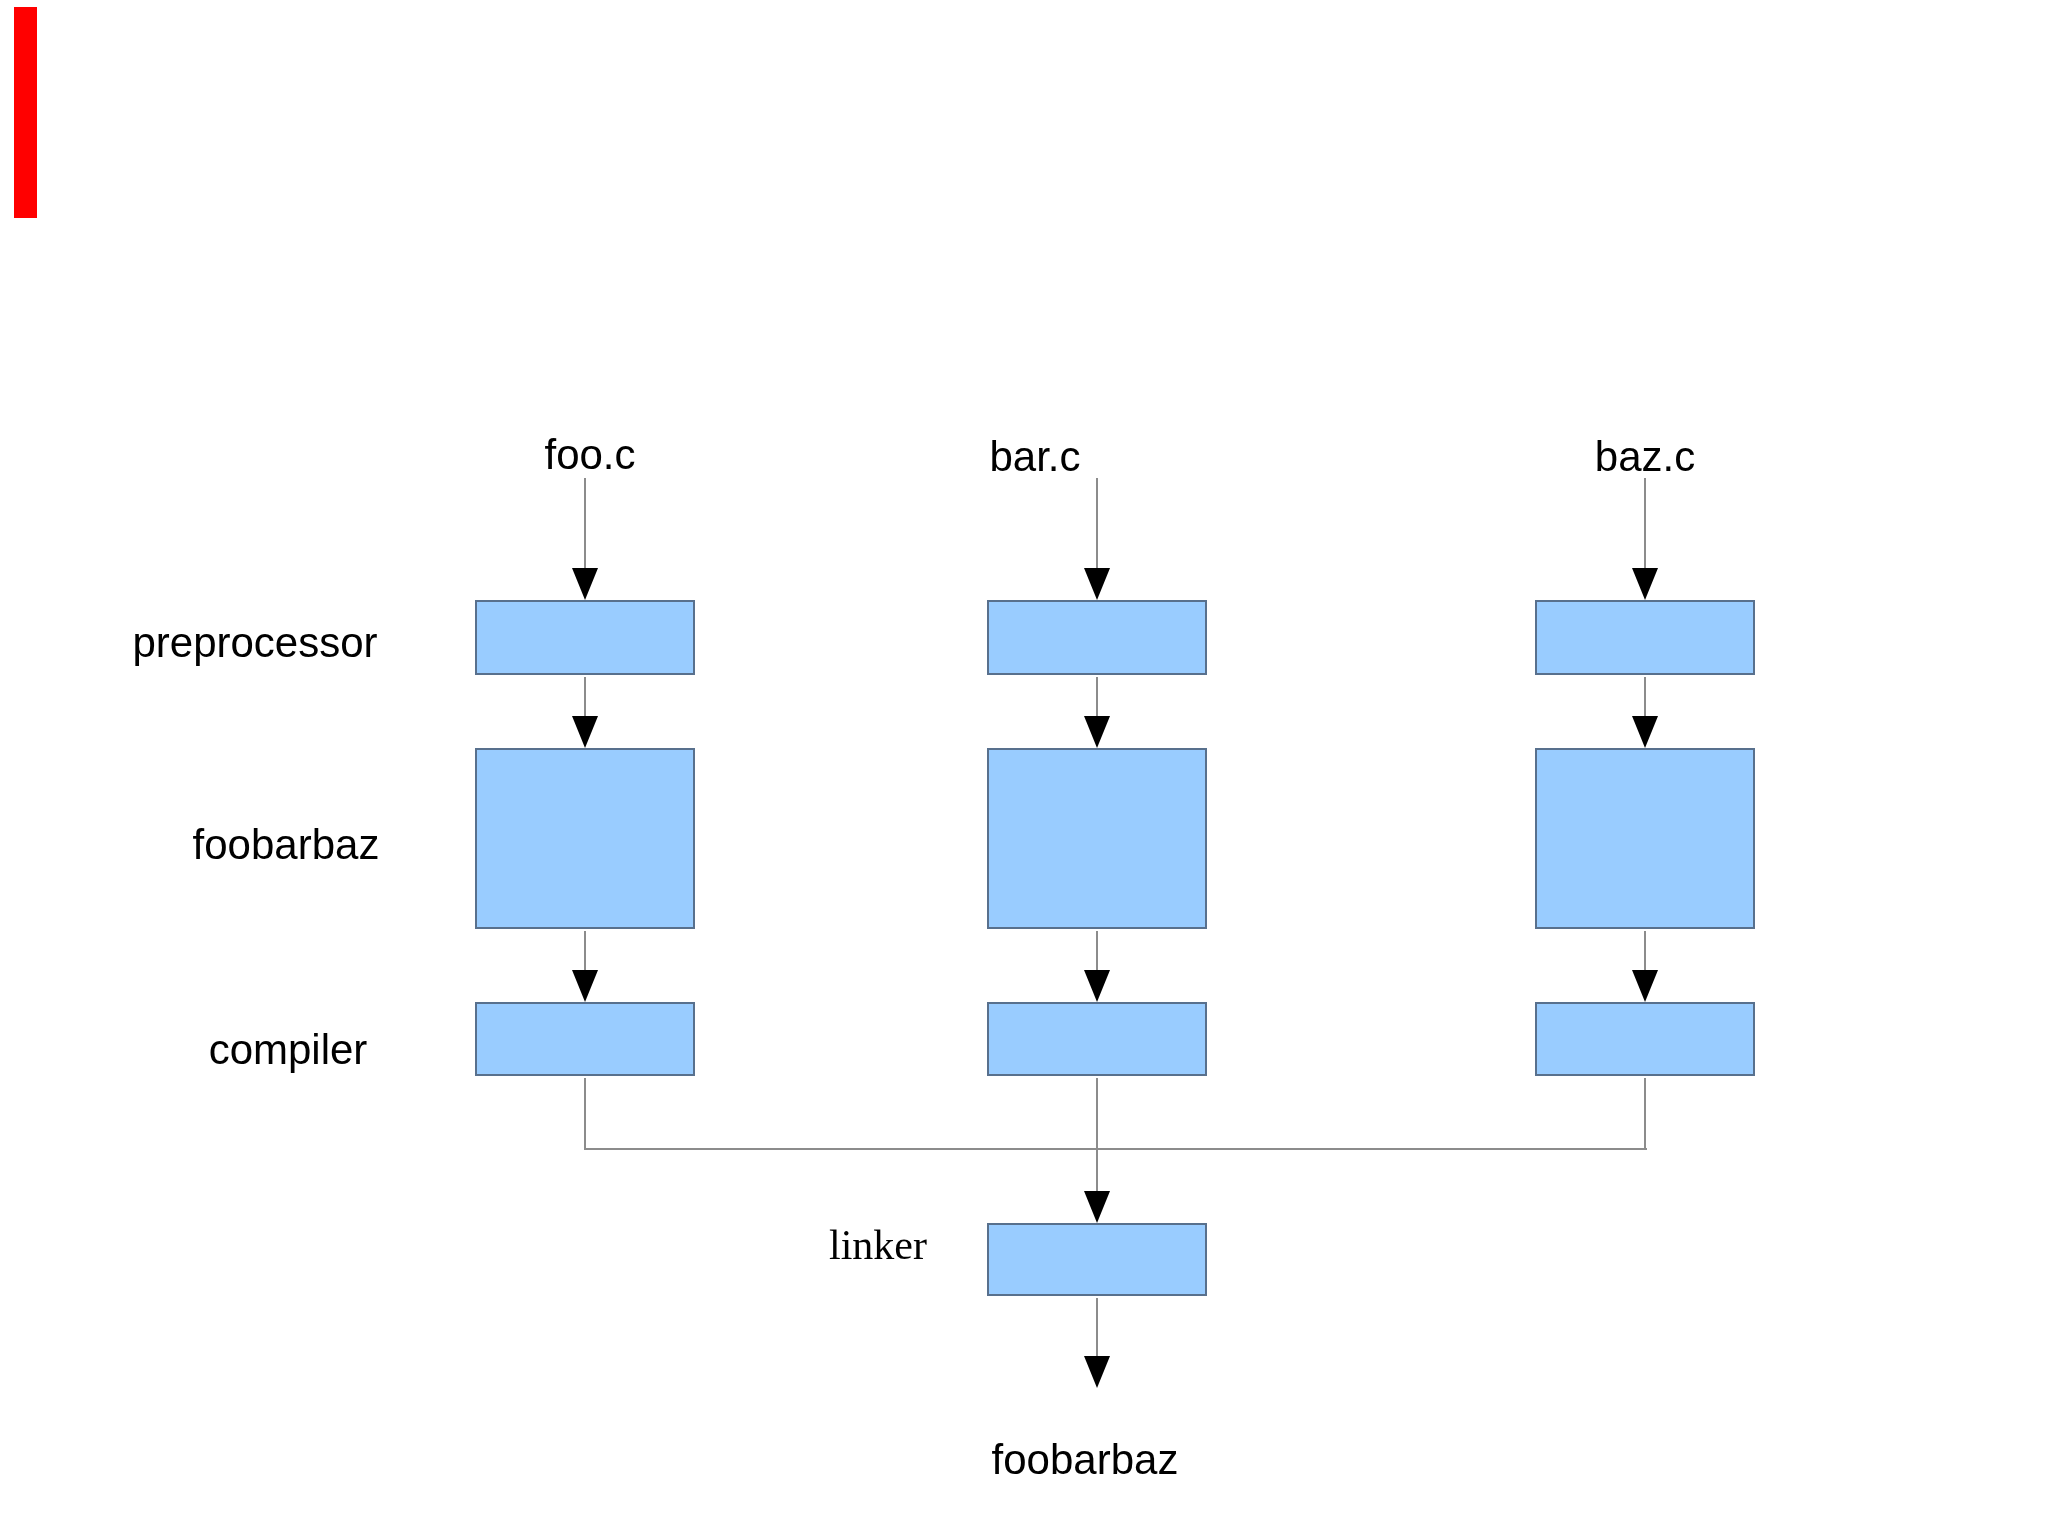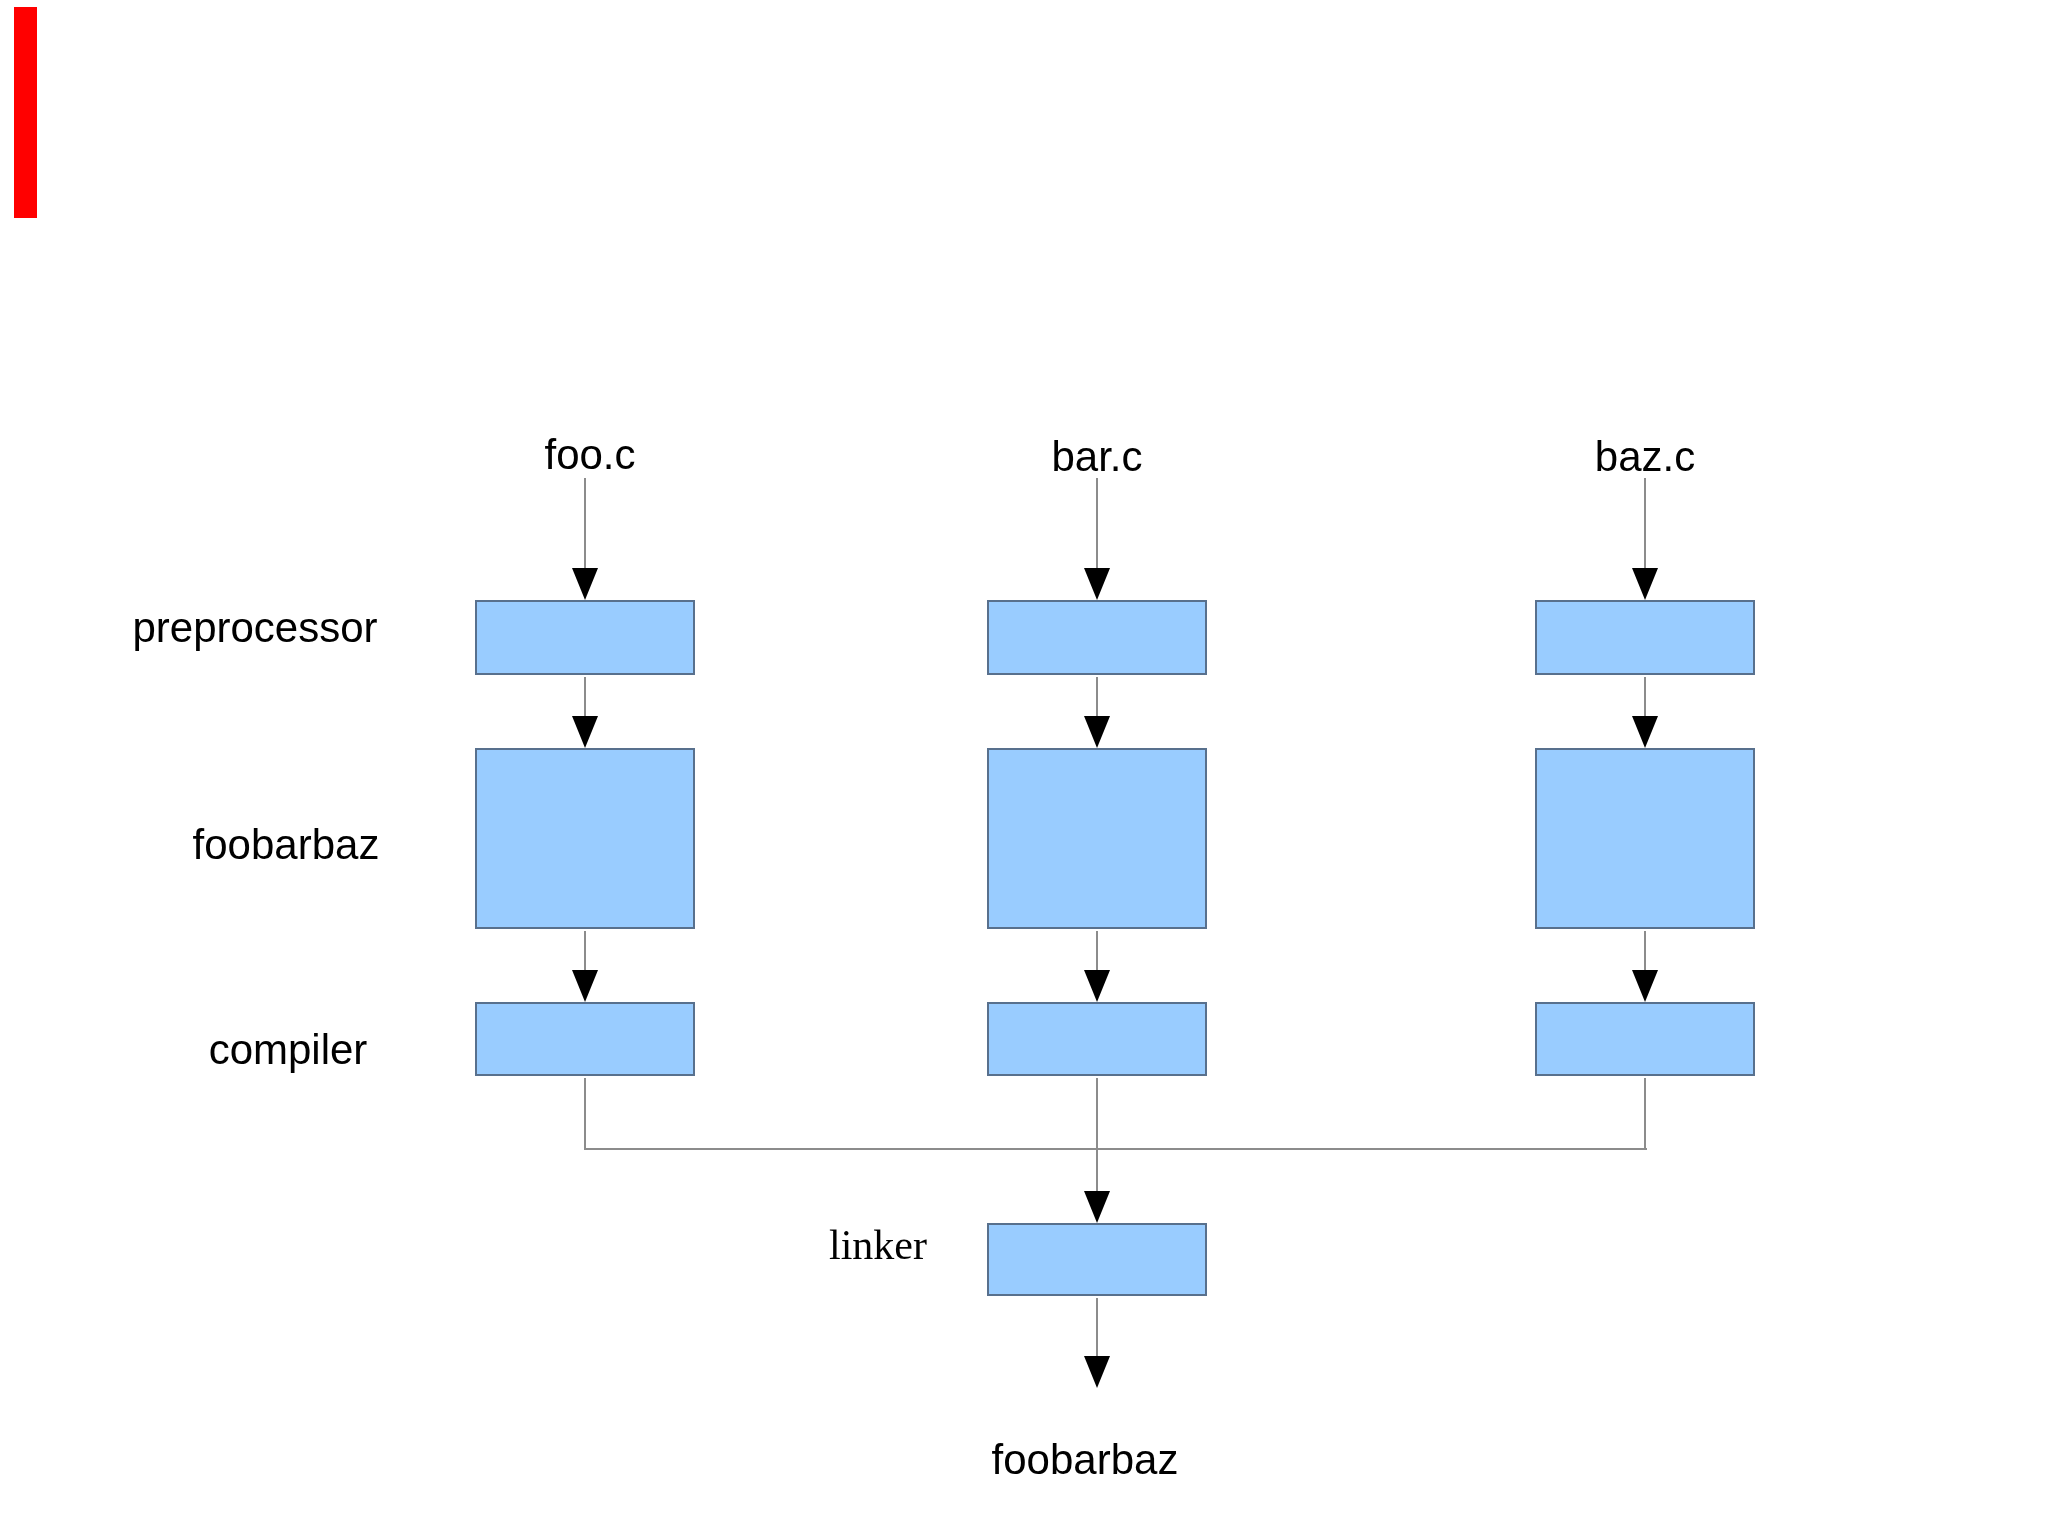--- a/index.html
+++ b/index.html
@@ -59,24 +59,24 @@
   }
 </style>
 </head>
 <body>
 
 <div class="canvas">
 
   <div class="marker"></div>
 
   <div class="lbl" style="left:590px;  top:455px;">foo.c</div>
-  <div class="lbl" style="left:1097px; top:457px;">bar.c</div>
+  <div class="lbl" style="left:1035px; top:457px;">bar.c</div>
   <div class="lbl" style="left:1645px; top:457px;">baz.c</div>
 
-  <div class="lbl" style="left:255px; top:628px;">preprocessor</div>
+  <div class="lbl" style="left:255px; top:643px;">preprocessor</div>
   <div class="lbl" style="left:286px; top:845px;">foobarbaz</div>
   <div class="lbl" style="left:288px; top:1050px;">compiler</div>
   <div class="lbl" style="left:878px; top:1245px;font-family:Liberation Serif, serif;">linker</div>
   <div class="lbl" style="left:1085px;top:1460px;text-align:right;">foobarbaz</div>
 
   <div class="box" style="left:475px; top:600px;  width:220px; height:75px;"></div>
   <div class="box" style="left:475px; top:748px;  width:220px; height:181px;"></div>
   <div class="box" style="left:475px; top:1002px; width:220px; height:74px;"></div>
 
   <div class="box" style="left:987px; top:600px;  width:220px; height:75px;"></div>

